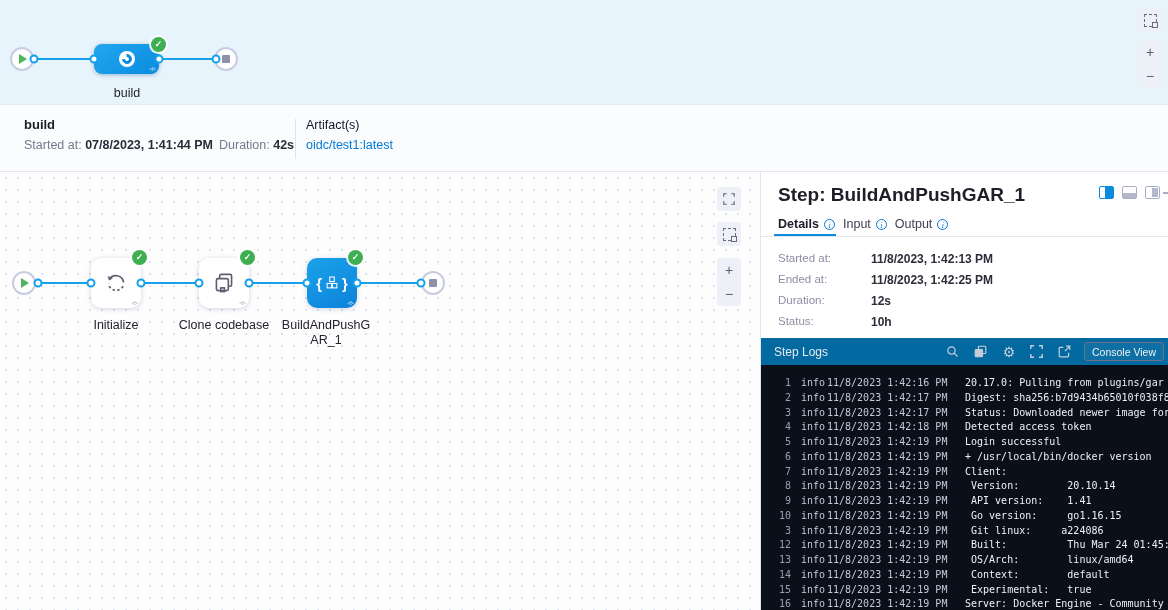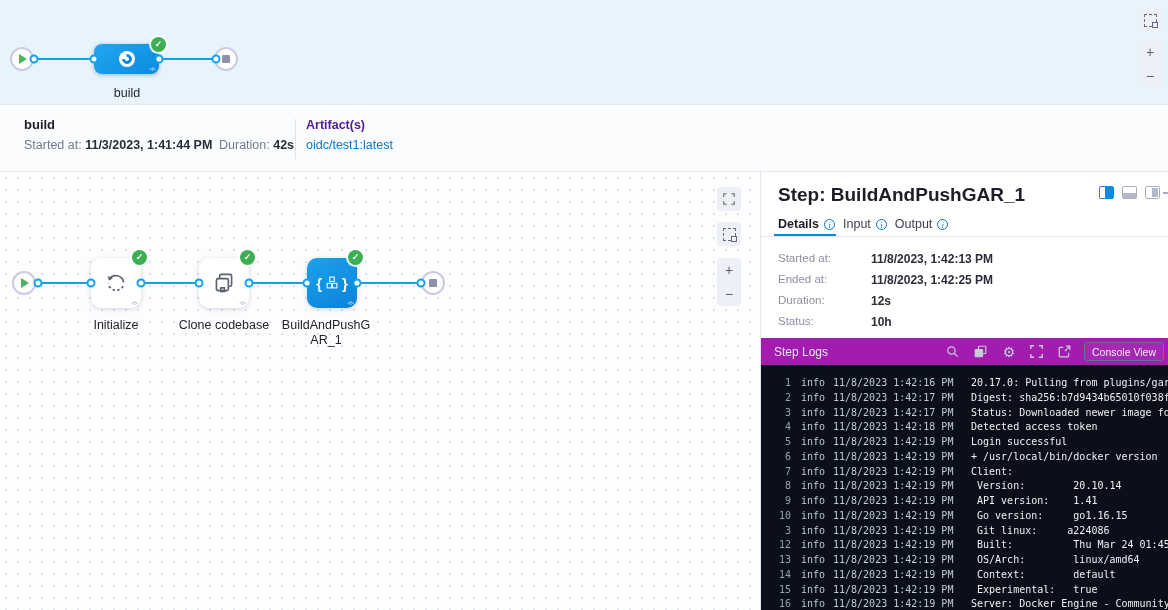--- a/index.html
+++ b/index.html
@@ -39,21 +39,21 @@
   .marquee::after{content:"";position:absolute;right:-2px;bottom:-2px;width:4px;height:4px;
     background:#eef0f7;border:1px solid #666a85;}
 
   
   .info-bar{position:absolute;left:0;top:105px;width:1168px;height:67px;background:#fbfcfe;
     border-bottom:1px solid #e3e6ee;box-sizing:border-box;}
   .ib-title{position:absolute;left:24px;top:12px;font-size:13px;font-weight:bold;color:#1d1e27;}
   .ib-meta{position:absolute;top:33px;font-size:12.5px;color:#77788c;}
   .ib-meta b{color:#2b2c39;font-weight:600;}
   .ib-divider{position:absolute;left:295px;top:14px;width:1px;height:40px;background:#e0e2ec;}
-  .ib-art-label{position:absolute;left:306px;top:13px;font-size:12.5px;font-weight:bold;color:#4c1d95;}
+  .ib-art-label{position:absolute;left:306px;top:13px;font-size:12.5px;font-weight:normal;color:#0f172a;}
   .ib-art-link{position:absolute;left:306px;top:33px;font-size:12.5px;color:#0278d5;cursor:pointer;}
 
   
   .canvas{position:absolute;left:0;top:172px;width:760px;height:438px;background:#fdfdfe;
     background-image:radial-gradient(circle,#dae2ee 1px,transparent 1.3px);background-size:12px 12px;}
   .main-line{position:absolute;left:24px;top:110px;width:399px;height:2px;background:#14a0ea;}
   .step-node{position:absolute;top:86px;width:50px;height:50px;border-radius:10px;background:#fff;
     box-shadow:0 1px 5px rgba(40,50,90,.20);display:flex;align-items:center;justify-content:center;cursor:pointer;}
   .step-node.blue{background:linear-gradient(150deg,#1ba2ea,#0b82da);}
   .step-label{position:absolute;top:146px;font-size:12.5px;color:#23242e;text-align:center;line-height:15px;}
@@ -79,33 +79,33 @@
     font-style:italic;box-sizing:border-box;cursor:pointer;}
   .tab-underline{position:absolute;left:13px;top:62px;width:62px;height:2.5px;background:#0b8bdf;}
   .tab-divider{position:absolute;left:0;top:64px;width:100%;height:1px;background:#e4e6ef;}
   .details{position:absolute;left:17px;top:80px;}
   .detail-row{display:flex;margin-bottom:7px;}
   .detail-label{width:93px;font-size:11.5px;color:#8d8fa2;}
   .detail-value{font-size:12px;font-weight:600;color:#2c2d38;}
 
   
   .logs{position:absolute;left:0;top:166px;right:0;bottom:0;}
-  .logs-header{height:27px;background:#a21caf;display:flex;align-items:center;padding:0 4px 0 13px;}
+  .logs-header{height:27px;background:#0369a1;display:flex;align-items:center;padding:0 4px 0 13px;}
   .logs-title{font-size:12px;color:#e8eaf0;flex:1;}
   .lh-icon{width:14px;height:14px;margin-left:14px;color:#c6cdd8;display:flex;align-items:center;
     justify-content:center;cursor:pointer;}
   .gear-glyph{font-size:14px;line-height:14px;color:#c6cdd8;font-family:"DejaVu Sans",sans-serif;}
   .console-btn{margin-left:12px;border:1px solid #6b7486;border-radius:3px;color:#eef1f5;
     font-size:10.5px;padding:2.5px 7px;background:rgba(255,255,255,.05);white-space:nowrap;cursor:pointer;}
   .logs-body{position:absolute;left:0;right:0;top:27px;bottom:0;background:#0a0f1a;overflow:hidden;
     font-family:"DejaVu Sans Mono",monospace;font-size:10px;padding-top:11px;box-sizing:border-box;}
   .log-row{display:flex;height:14.75px;line-height:14.75px;white-space:pre;}
   .ln{width:30px;text-align:right;color:#96a0b2;flex:none;}
   .lvl{width:26px;margin-left:10px;color:#c2cad6;flex:none;}
-  .lts{width:124px;margin-left:6px;color:#c2cad6;flex:none;}
+  .lts{width:124px;margin-left:0;color:#c2cad6;flex:none;}
   .lmsg{margin-left:14px;color:#eef1f5;flex:1;overflow:hidden;}
 </style>
 </head>
 <body>
 
 <div class="screen">
 
   <div class="top-panel">
     <div class="mini-line"></div>
     <div class="term-node" style="left:10px;top:47px;">
@@ -133,21 +133,21 @@
     <div class="zoom-group" style="left:1138px;top:40px;">
       <div class="zoom-btn">+</div>
       <div class="zoom-btn">−</div>
     </div>
   </div>
 
   <div class="info-bar">
     <div class="ib-title">build</div>
     <div class="ib-meta" style="left:24px;">
       <span>Started at:</span>
-      <b>11/3/2023, 1:41:44 PM</b>
+      <b>07/8/2023, 1:41:44 PM</b>
     </div>
     <div class="ib-meta" style="left:219px;">
       <span>Duration:</span>
       <b>42s</b>
     </div>
     <div class="ib-divider"></div>
     <div class="ib-art-label">Artifact(s)</div>
     <div class="ib-art-link">oidc/test1:latest</div>
   </div>
 

